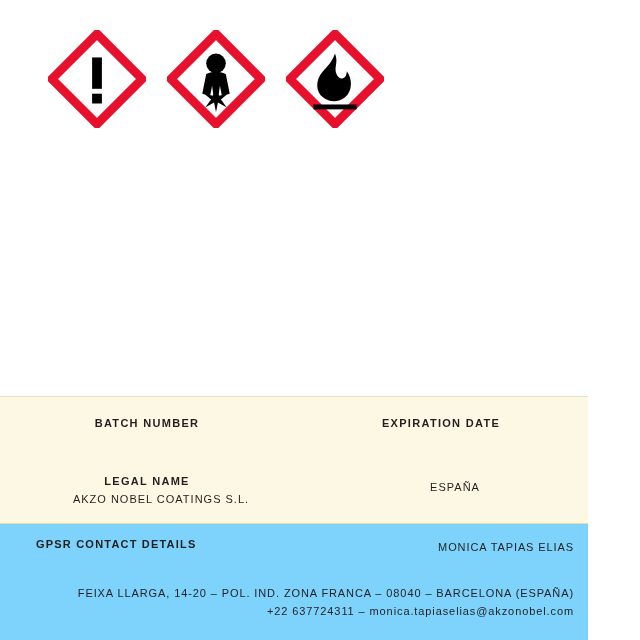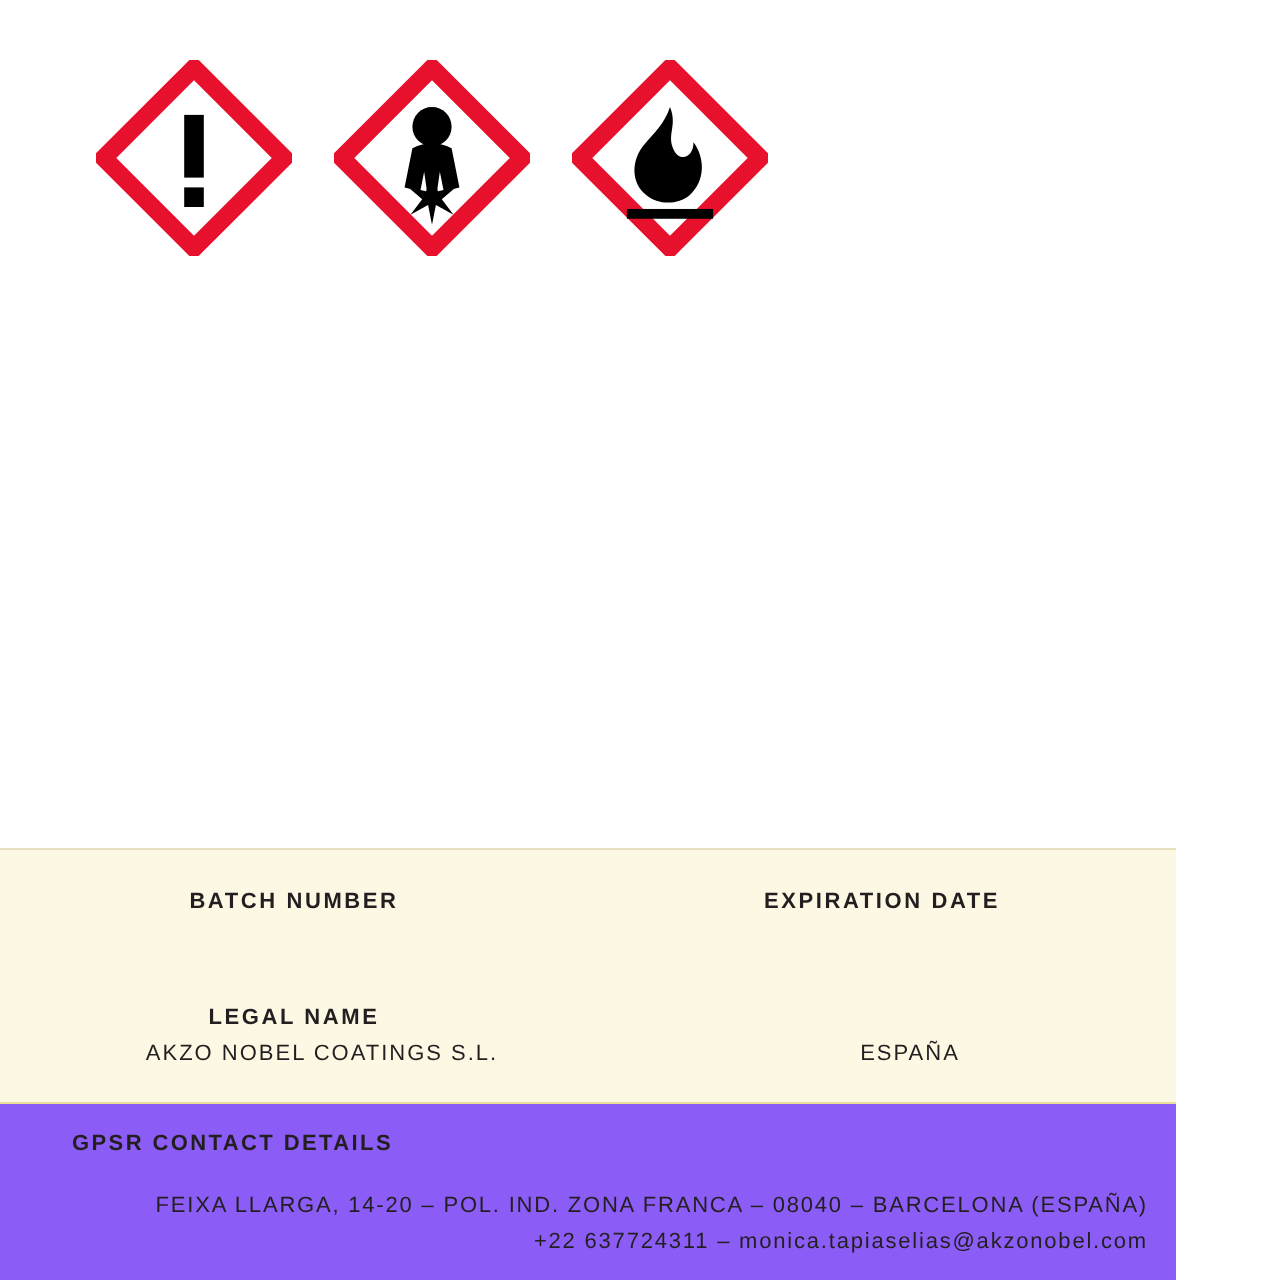--- a/index.html
+++ b/index.html
@@ -78,28 +78,27 @@
     text-transform: uppercase;
     margin-left: 28px;
   }
   .batch-spacer {
     height: 40px;
   }
   .legal-row {
     display: flex;
     width: 100%;
     padding-bottom: 4px;
-    align-items: flex-end;
   }
 
   
   .gpsr-panel {
-    background: #8b5cf6;
+    background: #7dd3fc;
     border-top: 1px solid #eadf9a;
-    padding: 14px 14px 10px 36px;
+    padding: 14px 14px 20px 36px;
     position: relative;
     min-height: 76px;
     box-sizing: border-box;
   }
   .gpsr-title {
     font-size: 11px;
     font-weight: bold;
     letter-spacing: 1.2px;
     color: #231f20;
     text-transform: uppercase;
@@ -188,18 +187,19 @@
       <div class="batch-col">
         <div class="field-value">ESPAÑA</div>
       </div>
     </div>
 
   </div>
 
   <div class="gpsr-panel">
     <div class="gpsr-title">GPSR CONTACT DETAILS</div>
     <div class="gpsr-details">
+      <div class="gpsr-contact-name">MONICA TAPIAS ELIAS</div>
       <div class="gpsr-address">FEIXA LLARGA, 14-20 – POL. IND. ZONA FRANCA – 08040 – BARCELONA (ESPAÑA)</div>
       <div class="gpsr-phone-email">+22 637724311 – monica.tapiaselias@akzonobel.com</div>
     </div>
   </div>
 
 </div>
 
 </body></html>

